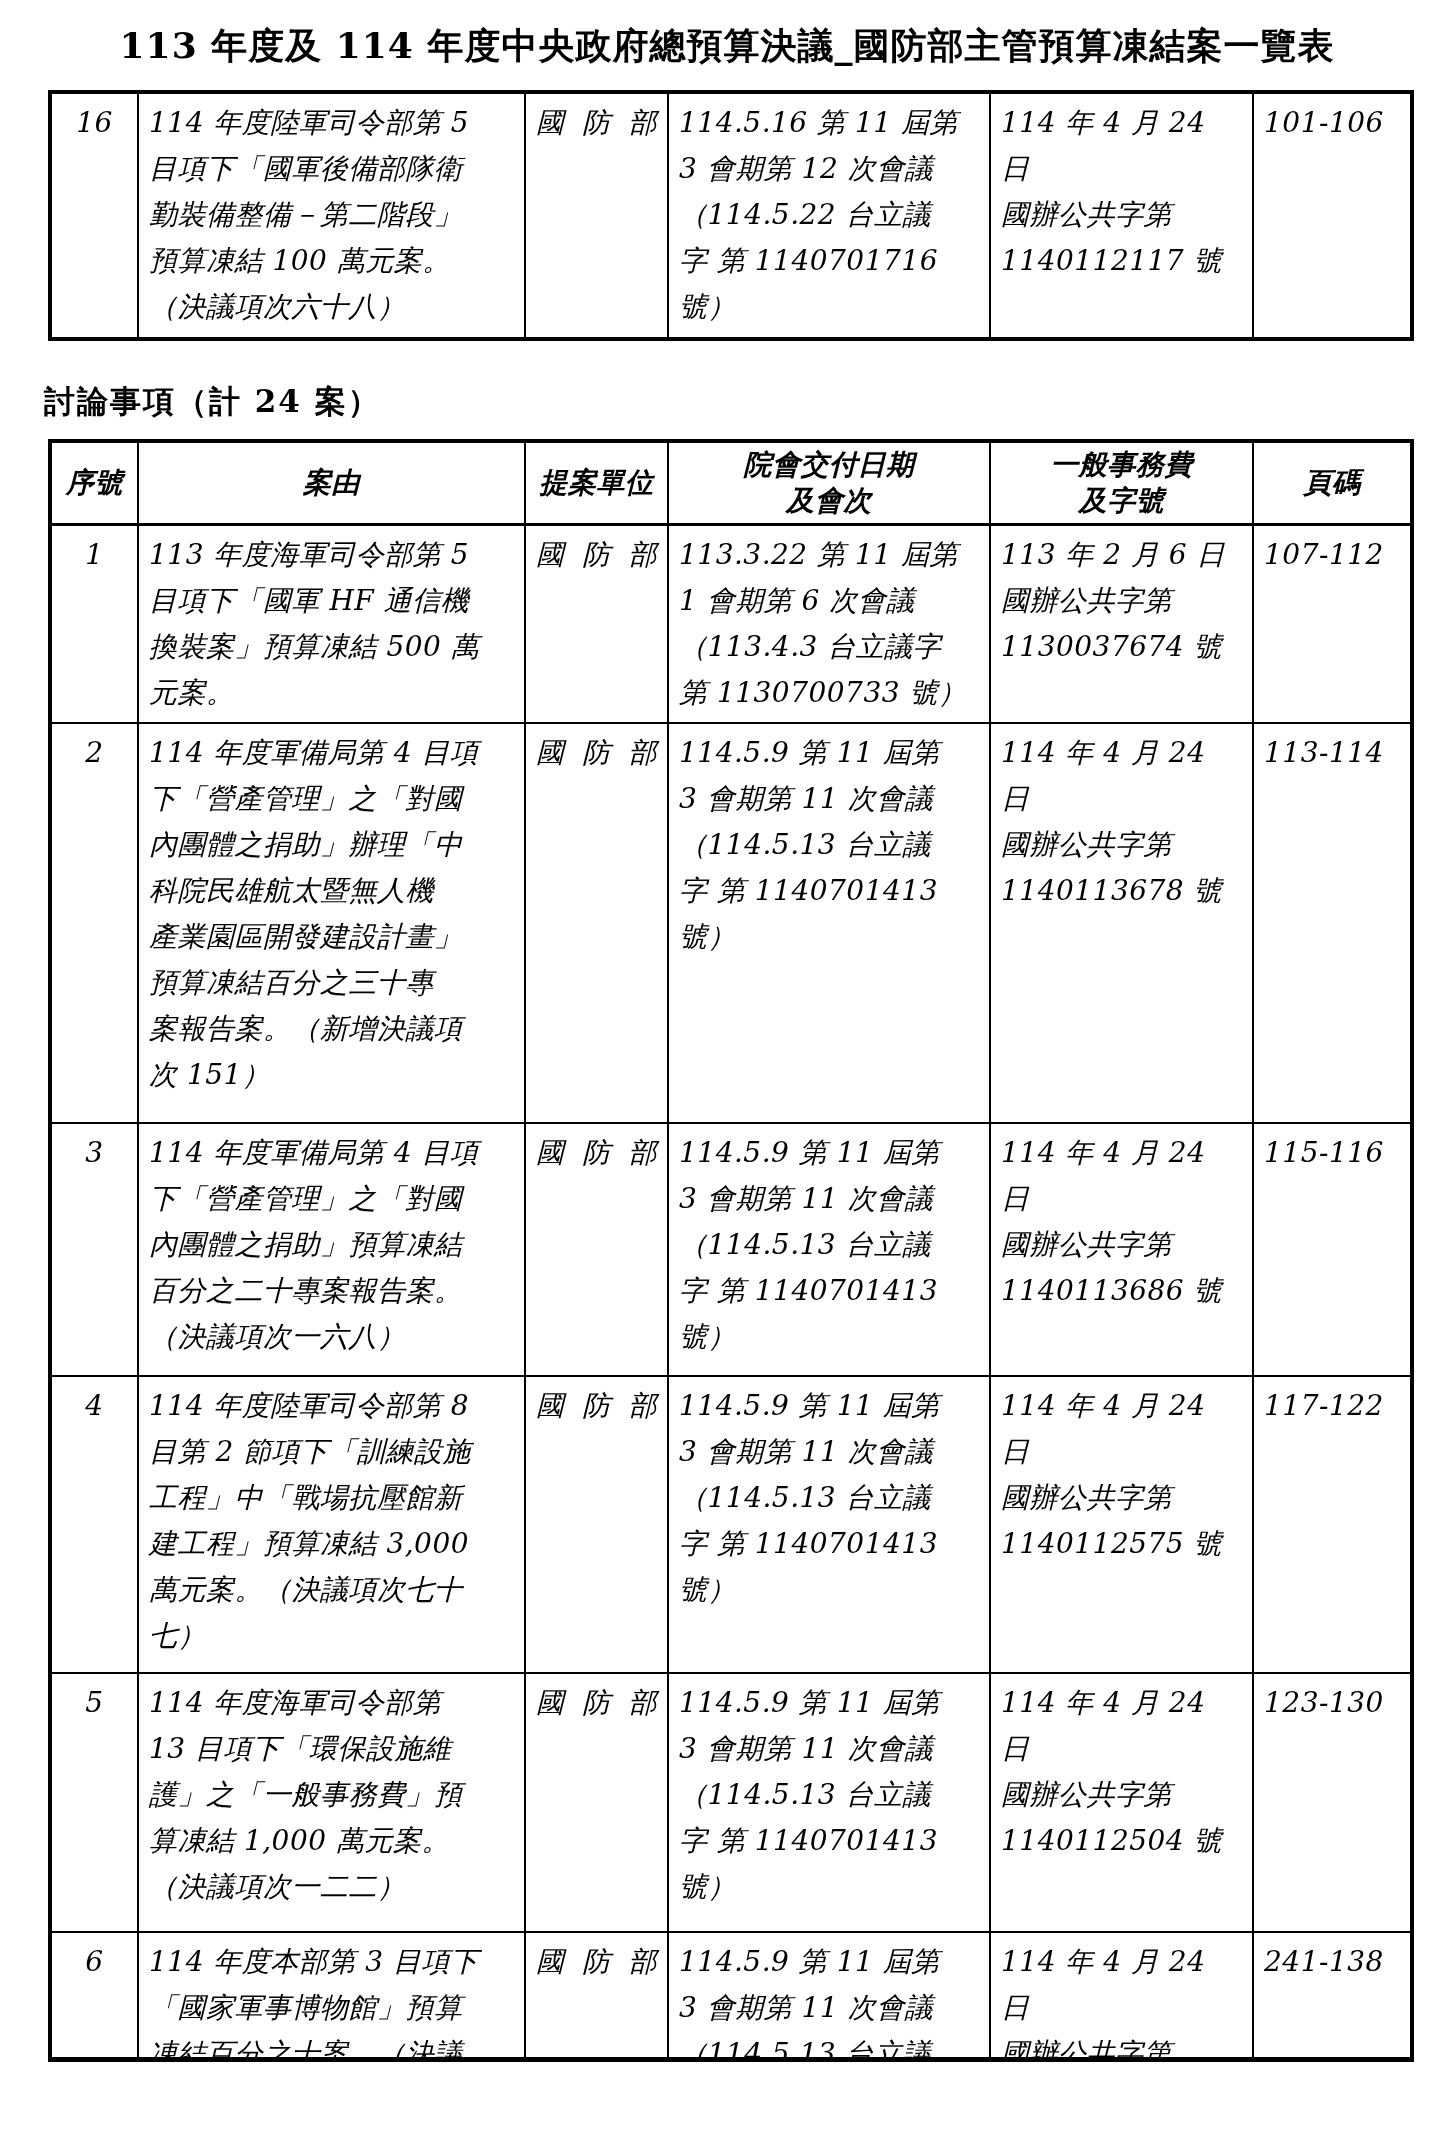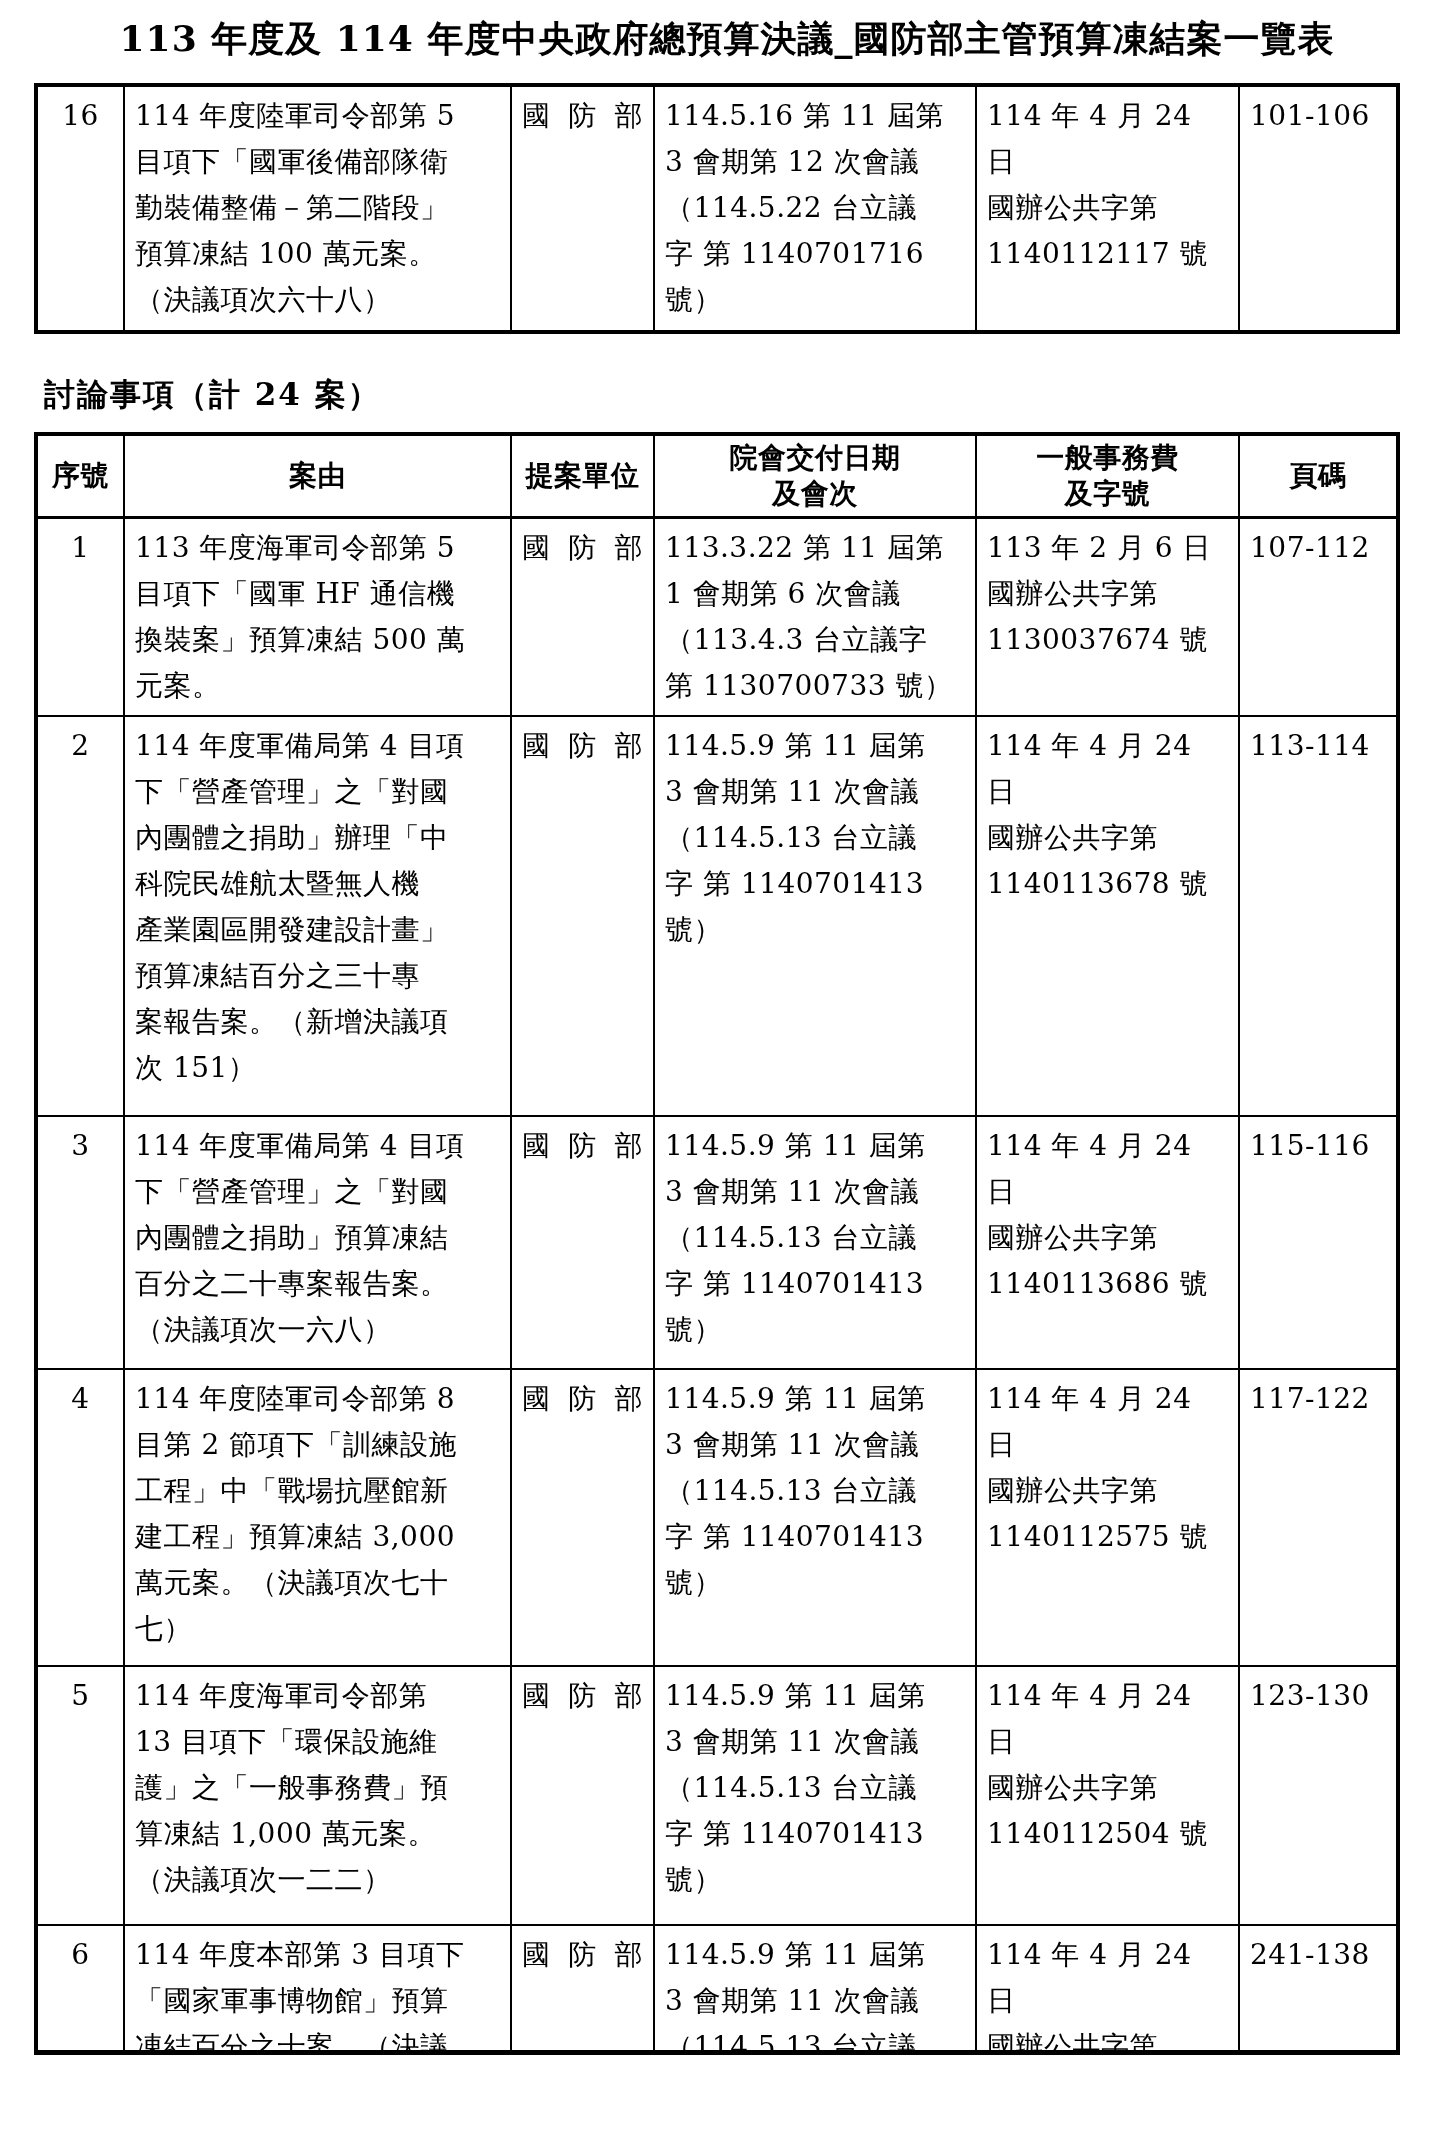--- a/index.html
+++ b/index.html
@@ -14,30 +14,31 @@
     font-family: "DejaVu Serif", "Liberation Serif", serif;
     color: #000000;
   }
   .sheet {
     position: relative;
     width: 1454px;
     height: 2139px;
   }
   .doc-title {
     margin: 0;
-    padding-top: 13px;
+    padding-top: 20px;
     text-align: center;
     font-size: 36px;
     font-weight: bold;
     letter-spacing: 1px;
     line-height: 1.4;
   }
   .tbl-wrap {
-    margin-left: 34px;
+    margin-left: 48px;
     width: 1366px;
+    font-style: italic;
   }
   .t1-wrap { margin-top: 20px; }
   table.grid {
     table-layout: fixed;
     border-collapse: collapse;
     width: 1362px;
     border: 4px solid #000;
   }
   table.grid td, table.grid th {
     border: 2px solid #000;

